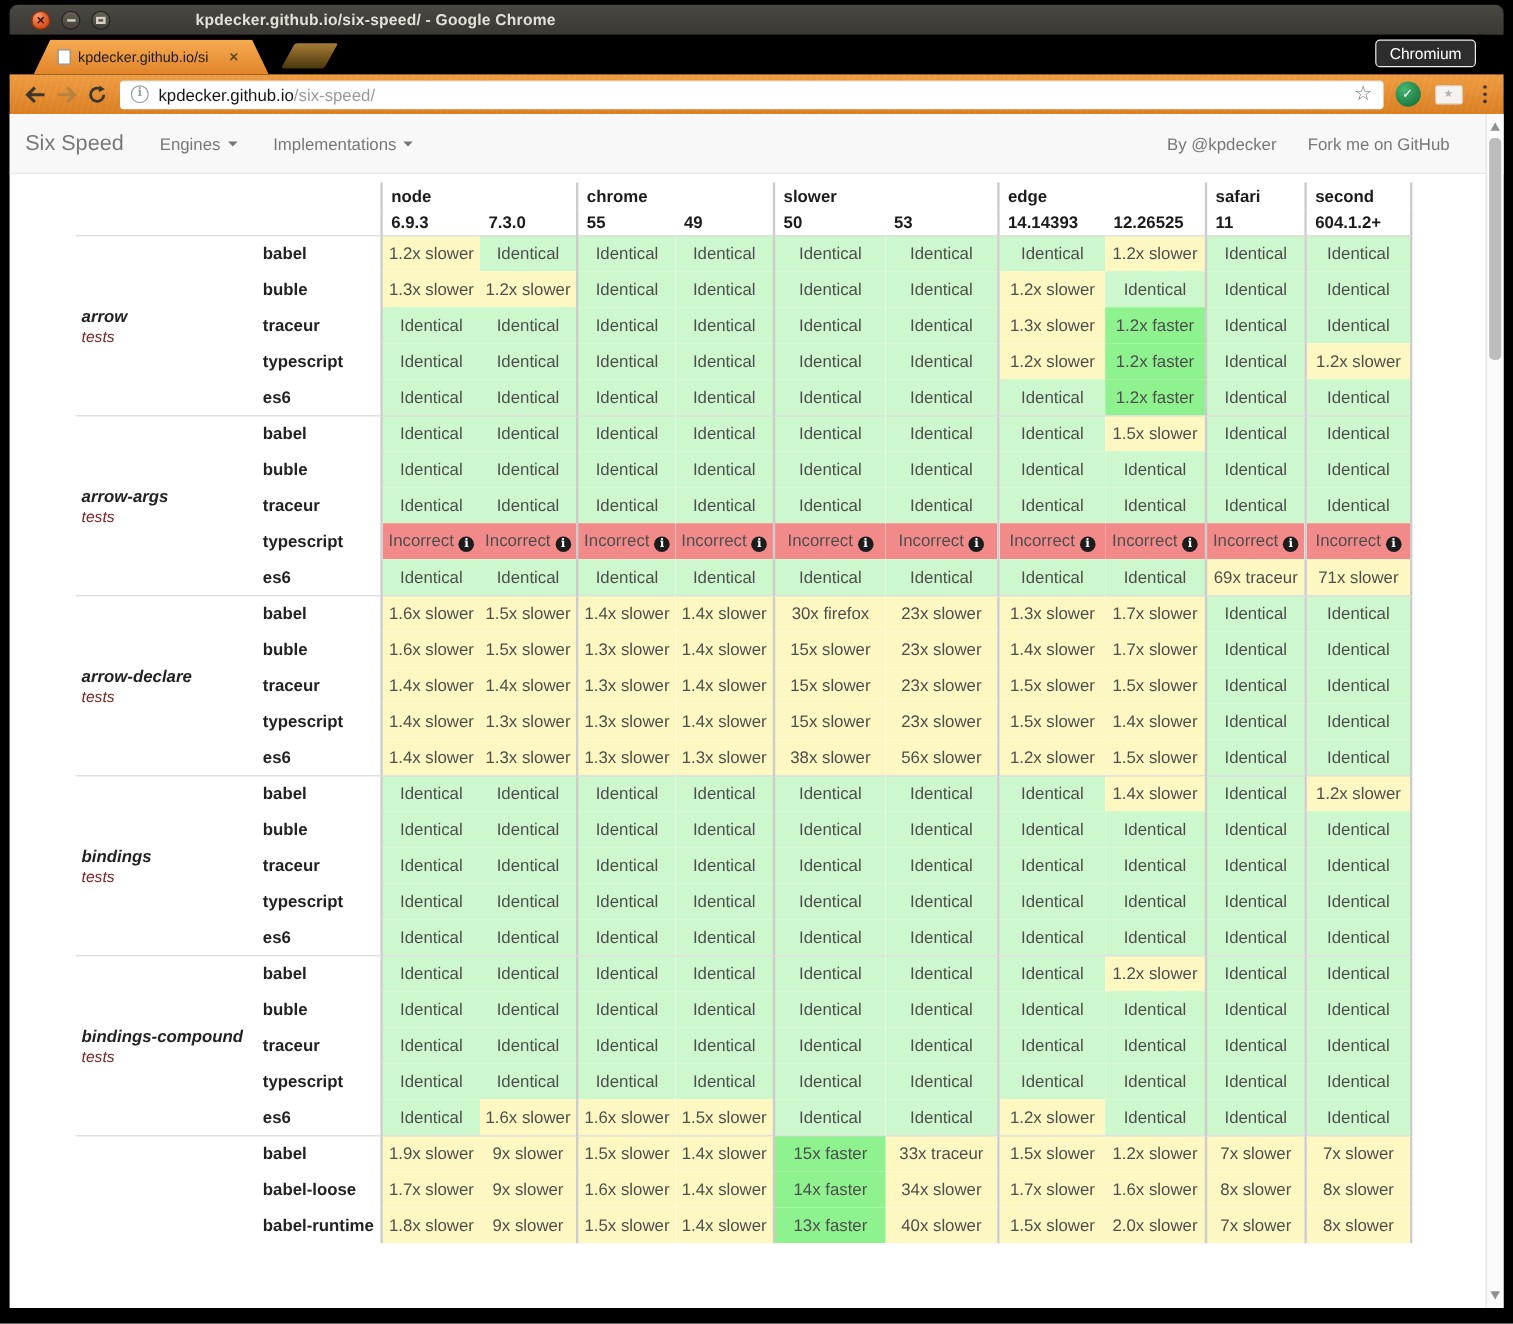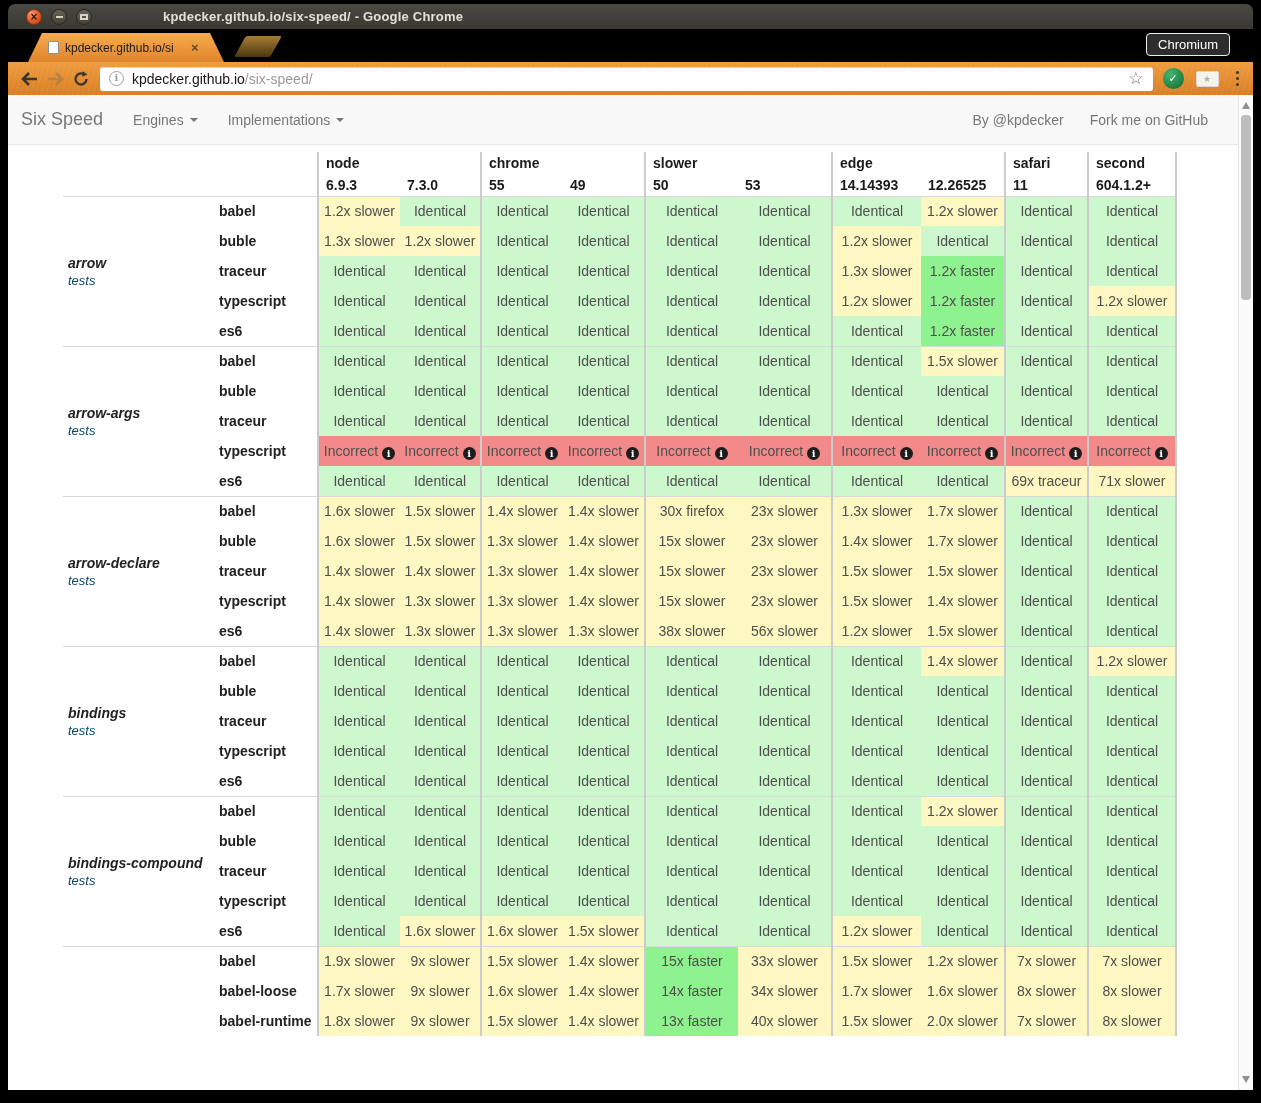--- a/index.html
+++ b/index.html
@@ -96,21 +96,21 @@
   .content { margin-left: 55px; }
   .intro { margin-top: 41px; font-size: 14px; color: #777; }
   
   table { border-collapse: collapse; table-layout: fixed; margin-top: 7px; }
   th, td { padding: 0; overflow: hidden; white-space: nowrap; }
   thead th { height: 22px; text-align: left; padding-left: 7px; font-size: 14px; color: #1b1b1b; background: #fff; }
   tbody td { height: 30px; font-size: 14px; }
   td.val { text-align: center; color: #4e4e4e; }
   td.cat { vertical-align: middle; padding-left: 5px; background: #fff; font-style: italic; }
   .cat-name { font-weight: bold; color: #222; font-size: 14px; }
-  .tests-link { color: #0c4a6e; font-size: 13px; display: inline-block; margin-top: 2px; cursor: pointer; text-decoration: none; }
+  .tests-link { color: #7f1d1d; font-size: 13px; display: inline-block; margin-top: 2px; cursor: pointer; text-decoration: none; }
   td.impl { font-weight: bold; color: #222; text-align: left; padding-left: 4px; background: #fff; }
   .grp { border-left: 2px solid #ccc; }
   .lastcol { border-right: 2px solid #ccc; }
   tr.section-start td { border-top: 1px solid #d9d9d9; }
   .inf {
     display: inline-block; width: 13px; height: 13px; border-radius: 50%;
     background: #1c1c1c; color: #fff; font-size: 10px; line-height: 13px; font-weight: bold;
     margin-left: 4px; vertical-align: -1px; text-align: center; font-family: "DejaVu Serif", serif;
   }
   
@@ -567,21 +567,21 @@
           <tr class="section-start">
             <td rowspan="3" class="cat">
               <div class="cat-name"></div>
             </td>
             <td class="impl">babel</td>
             <td class="val grp" style="background: rgb(253, 247, 193);">1.9x slower</td>
             <td class="val" style="background: rgb(253, 247, 193);">9x slower</td>
             <td class="val grp" style="background: rgb(253, 247, 193);">1.5x slower</td>
             <td class="val" style="background: rgb(253, 247, 193);">1.4x slower</td>
             <td class="val grp" style="background: rgb(142, 242, 142);">15x faster</td>
-            <td class="val" style="background: rgb(253, 247, 193);">33x slower</td>
+            <td class="val" style="background: rgb(253, 247, 193);">33x traceur</td>
             <td class="val grp" style="background: rgb(253, 247, 193);">1.5x slower</td>
             <td class="val" style="background: rgb(253, 247, 193);">1.2x slower</td>
             <td class="val grp" style="background: rgb(253, 247, 193);">7x slower</td>
             <td class="val grp lastcol" style="background: rgb(253, 247, 193);">7x slower</td>
           </tr>
           <tr>
             <td class="impl">babel-loose</td>
             <td class="val grp" style="background: rgb(253, 247, 193);">1.7x slower</td>
             <td class="val" style="background: rgb(253, 247, 193);">9x slower</td>
             <td class="val grp" style="background: rgb(253, 247, 193);">1.6x slower</td>

